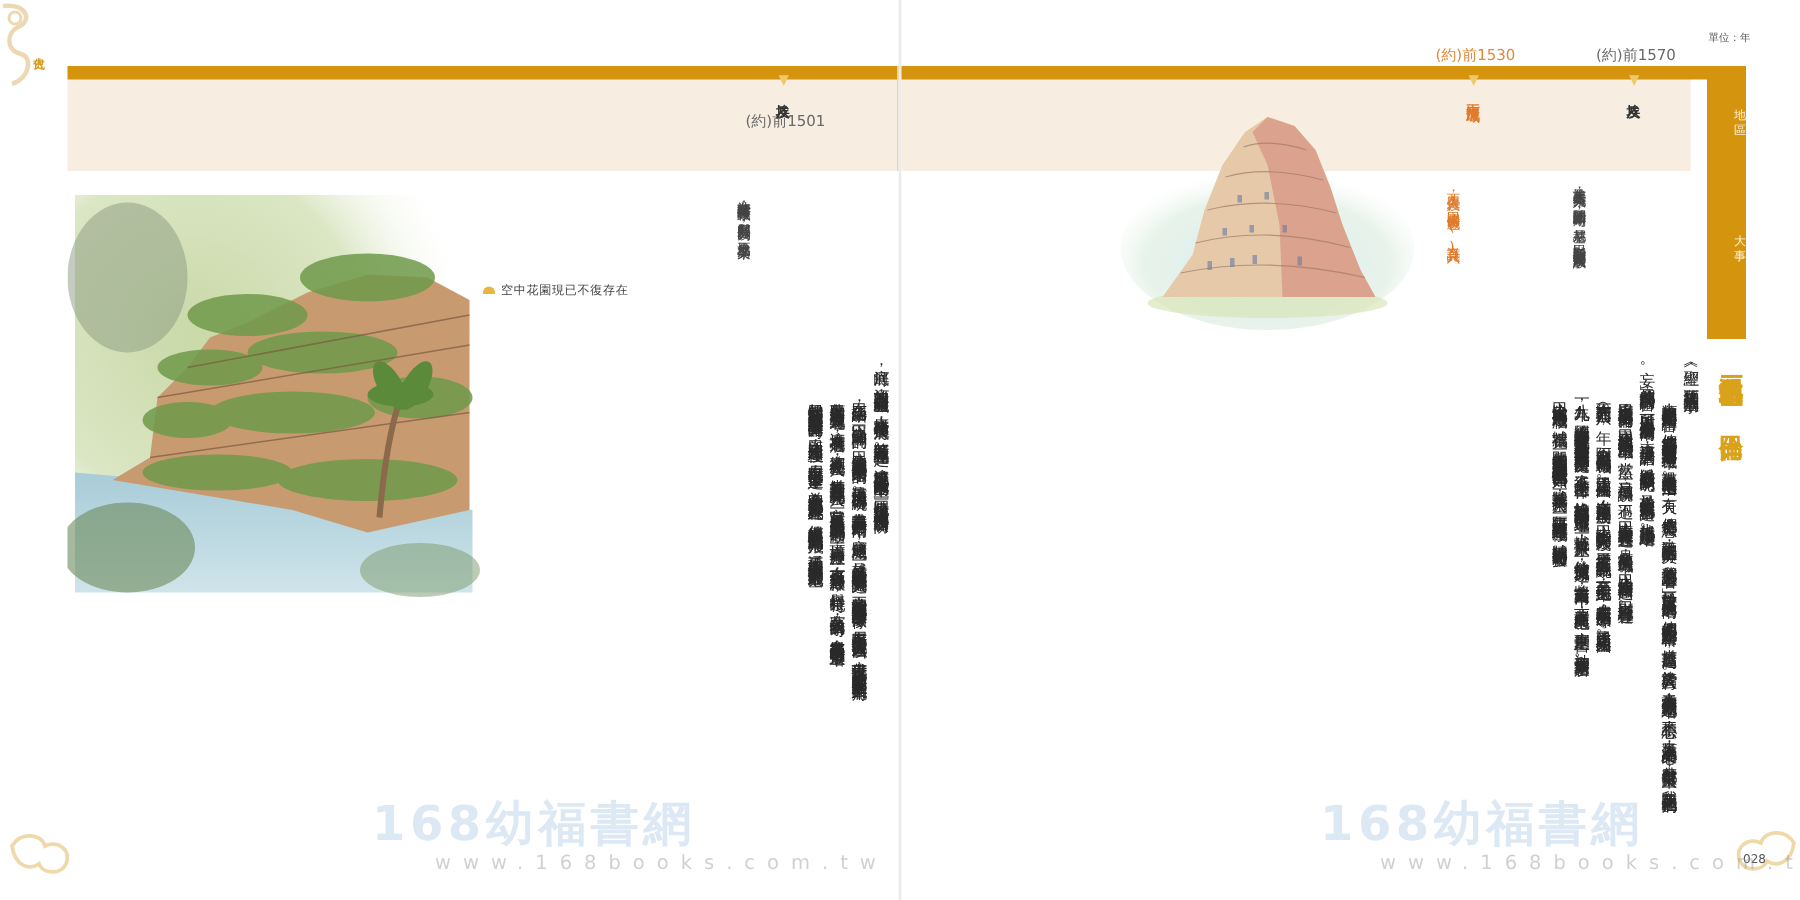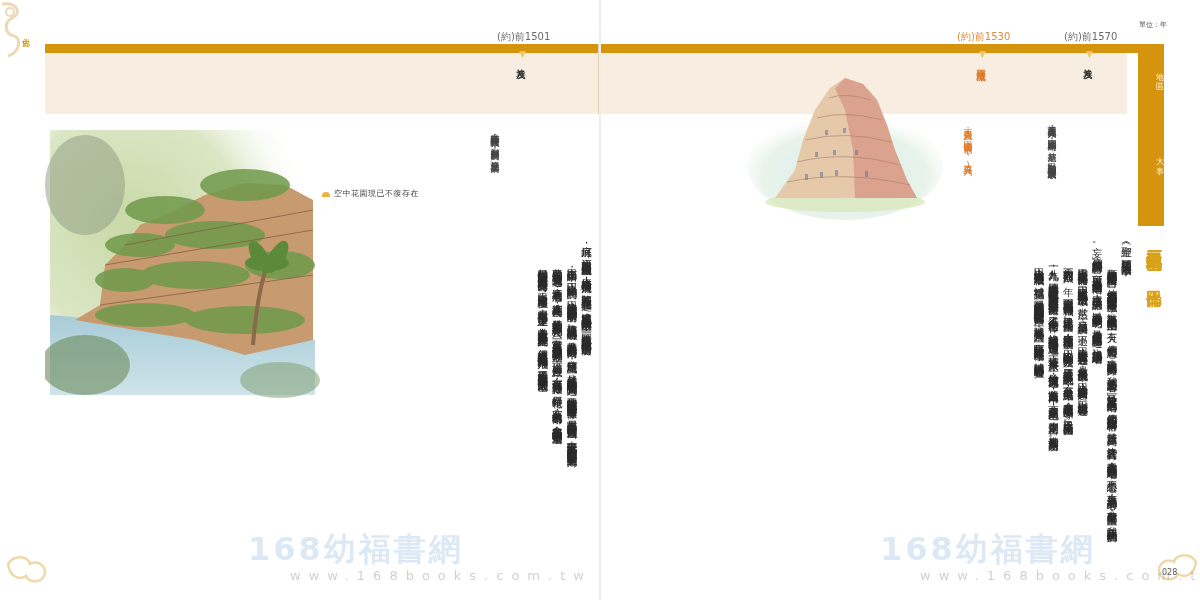--- a/index.html
+++ b/index.html
@@ -64,21 +64,21 @@
   <svg class="ornament" style="left:0;top:0;width:30px;height:60px;" viewBox="0 0 30 60">
     <path d="M2,4 C18,2 22,14 12,18 C4,22 4,34 14,36 C22,38 20,52 8,56" fill="none" stroke="#ecd9b4" stroke-width="3"></path>
     <circle cx="10" cy="12" r="4" fill="none" stroke="#ecd9b4" stroke-width="2"></circle>
   </svg>
   <div class="section-tag vtext">古代史</div>
 
   <div class="tl-band"></div>
   <div class="tl-bar"></div>
   <div class="tl-divider"></div>
 
-  <div class="tl-date" style="left:497px;">(約)前1501</div>
+  <div class="tl-date" style="left:497px;margin-top:44px;">(約)前1501</div>
   <div class="tl-arrow" style="left:519px;">▼</div>
   <div class="tl-region vtext" style="left:516px;">埃及</div>
   <div class="tl-event vtext" style="left:489px;">女法老哈特謝普蘇特執政，與鄰邦展開貿易，埃及更加繁榮。</div>
 
   <div class="tl-date orange" style="left:957px;">(約)前1530</div>
   <div class="tl-arrow" style="left:979px;">▼</div>
   <div class="tl-region vtext orange" style="left:976px;">兩河流域</div>
   <div class="tl-event vtext orange" style="left:962px;top:122px;">西臺人入侵，巴比倫帝國滅亡。(詳見二六頁)</div>
 
   <div class="tl-date" style="left:1064px;">(約)前1570</div>

